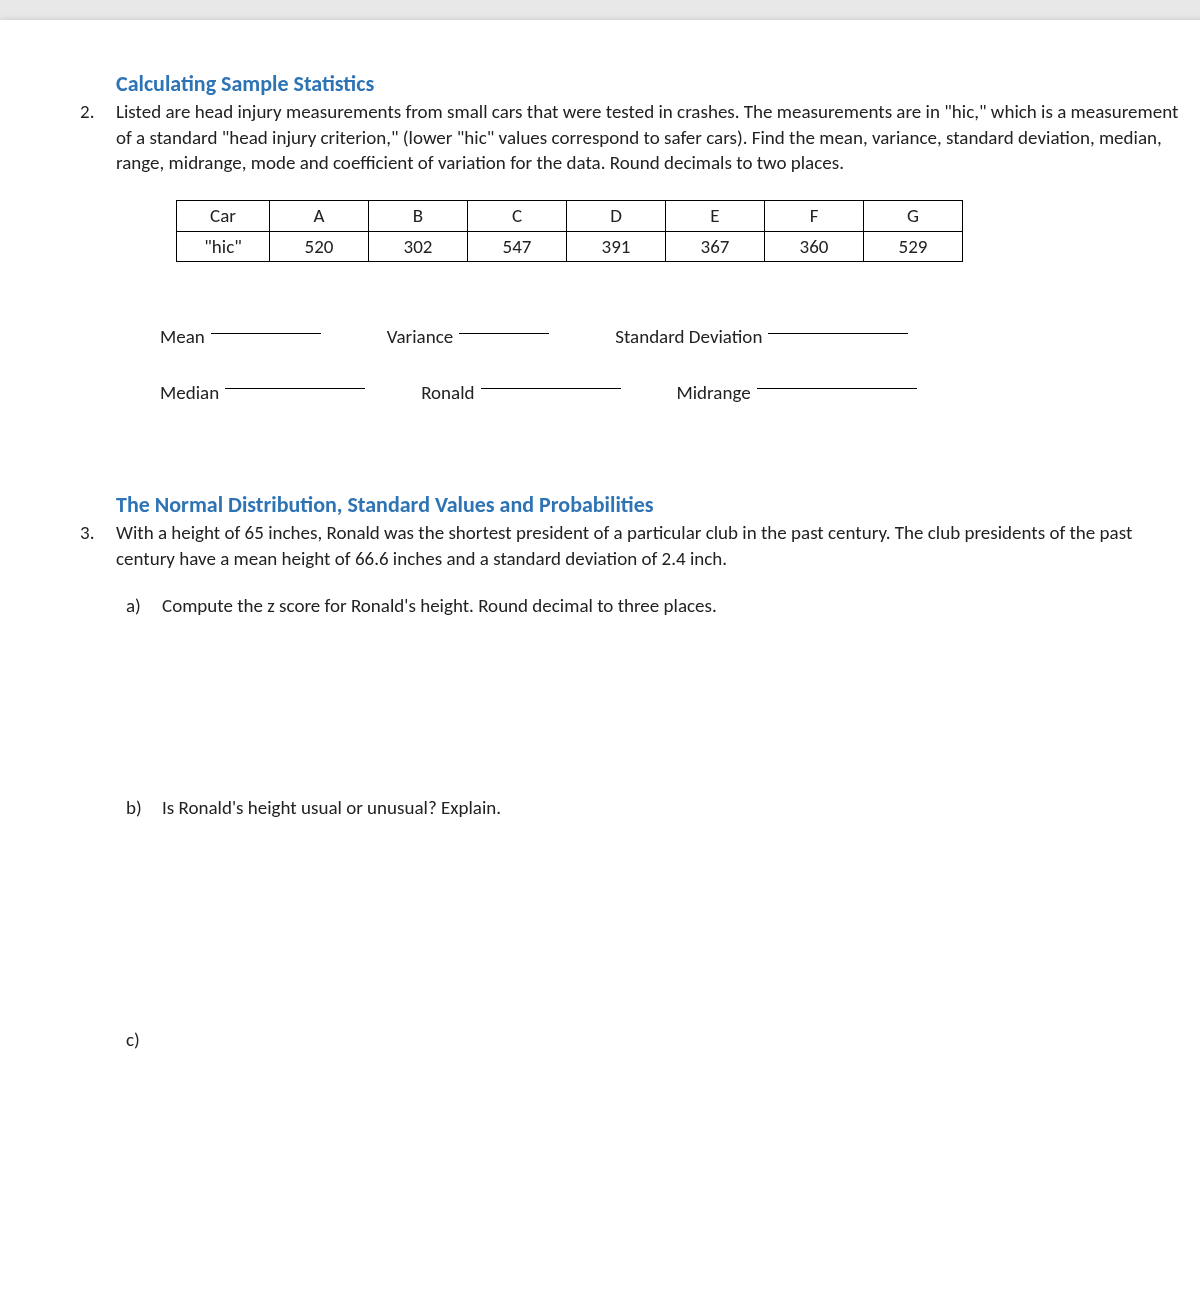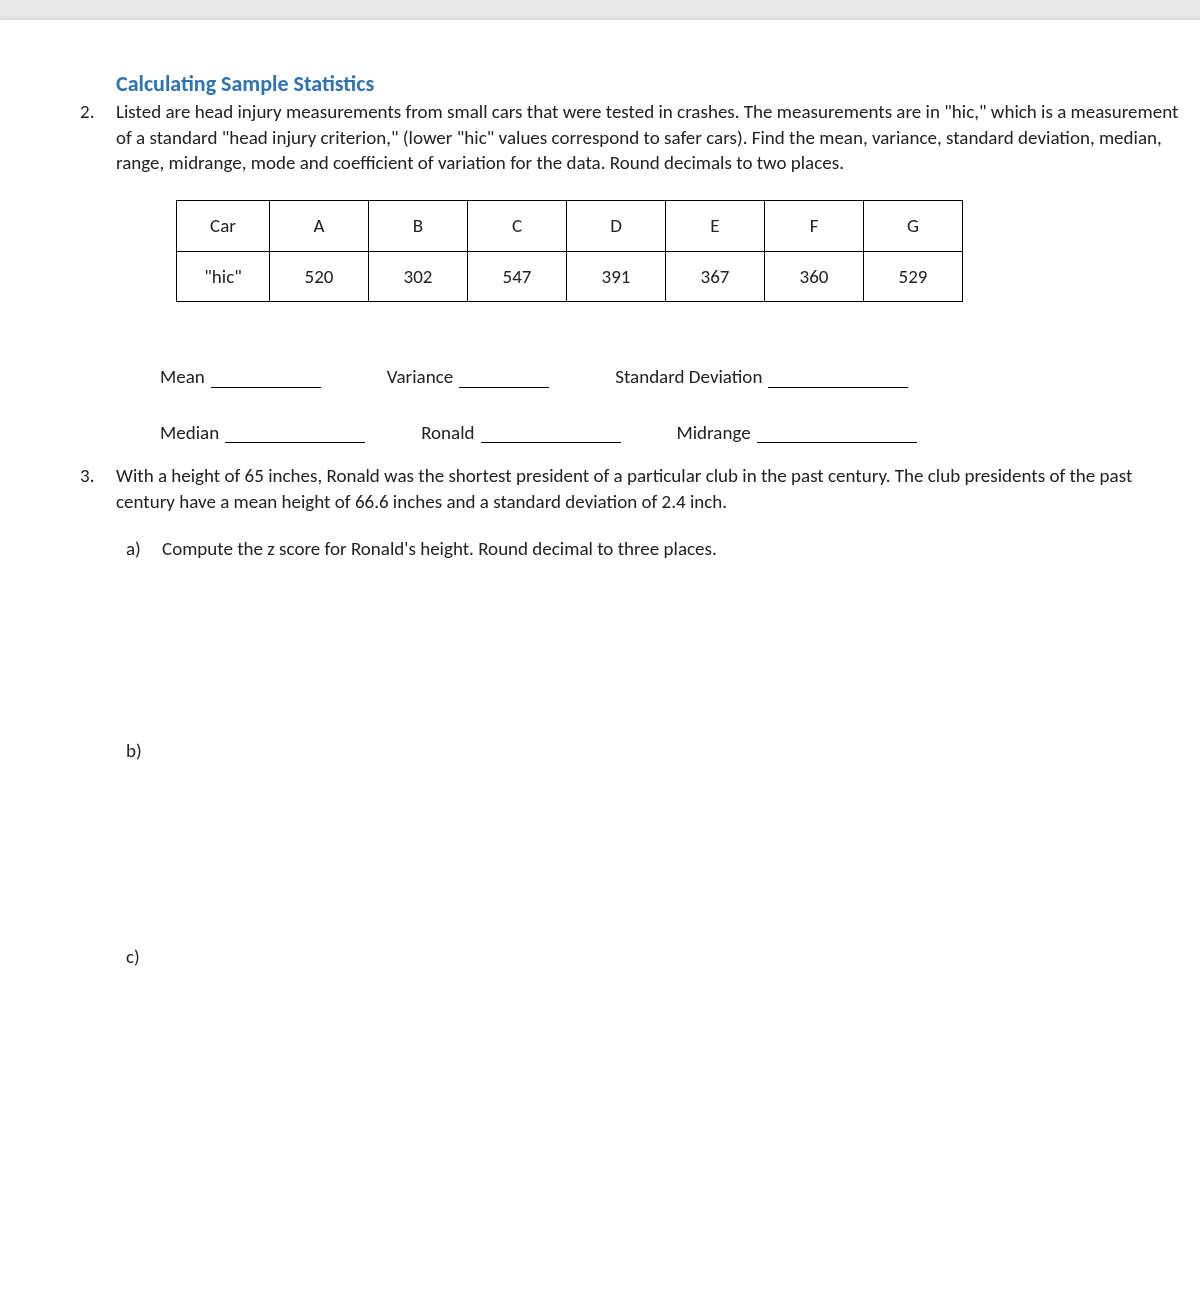--- a/index.html
+++ b/index.html
@@ -34,32 +34,32 @@
     position: absolute;
     left: 10px;
     top: 0;
   }
   table.data {
     border-collapse: collapse;
     margin: 24px 0 0 60px;
   }
   table.data td {
     border: 1px solid #000;
-    padding: 12px 0;
+    padding: 2px 0;
     width: 98px;
     text-align: center;
     font-size: 19px;
   }
   table.data td.w1 { width: 92px; }
   .stats-rows {
     margin: 50px 0 0 44px;
     line-height: 2.6;
     font-size: 19px;
   }
-  .stats-row { display: flex; align-items: center; margin-bottom: 6px; }
+  .stats-row { display: flex; align-items: flex-start; margin-bottom: 6px; }
   .lbl { white-space: nowrap; }
   .blank {
     display: inline-block;
     border-bottom: 1px solid #000;
     height: 1.1em;
     margin: 0 6px;
   }
   .w100 { width: 110px; }
   .w90 { width: 90px; }
   .w140 { width: 140px; }
@@ -133,34 +133,36 @@
         <span class="gap-sm"></span>
         <span class="lbl">Ronald</span>
         <span class="blank w140"></span>
         <span class="gap-sm"></span>
         <span class="lbl">Midrange</span>
         <span class="blank w160"></span>
       </div>
     </div>
   </div>
 
+  <div class="section-title mt60">The Normal Distribution, Standard Values and Probabilities</div>
 
   <div class="q-block">
     <span class="q-num">3.</span>
     <span>With a height of 65 inches, Ronald was the shortest president of a particular club in the past century. The club presidents of the past century have a mean height of 66.6 inches and a standard deviation of 2.4 inch.</span>
 
     <div class="sub-block" style="margin-top:22px;">
       <span class="sub-letter">a)</span>
       <span>Compute the z score for Ronald's height. Round decimal to three places.</span>
     </div>
 
     <div class="spacer-lg"></div>
 
     <div class="sub-block">
       <span class="sub-letter">b)</span>
+      <span>Is Ronald's height usual or unusual?  Explain.</span>
     </div>
 
     <div class="spacer-xl"></div>
 
     <div class="sub-block">
       <span class="sub-letter">c)</span>
     </div>
   </div>
 
 </div>

